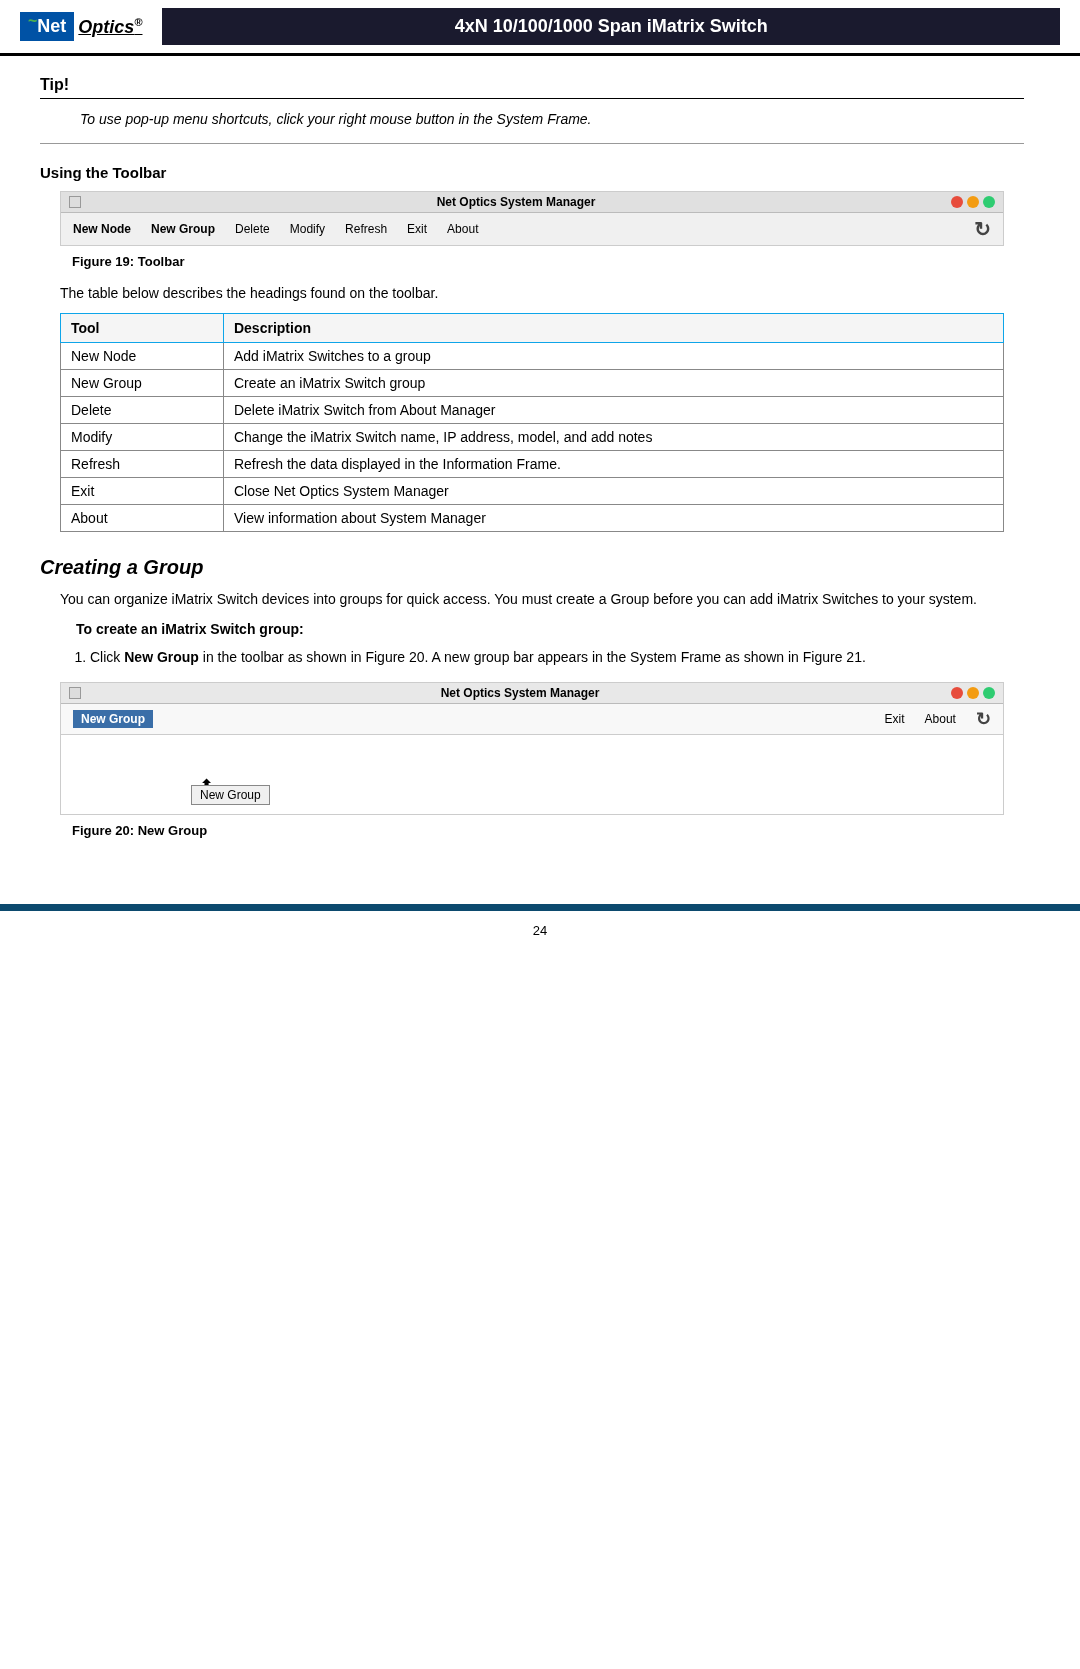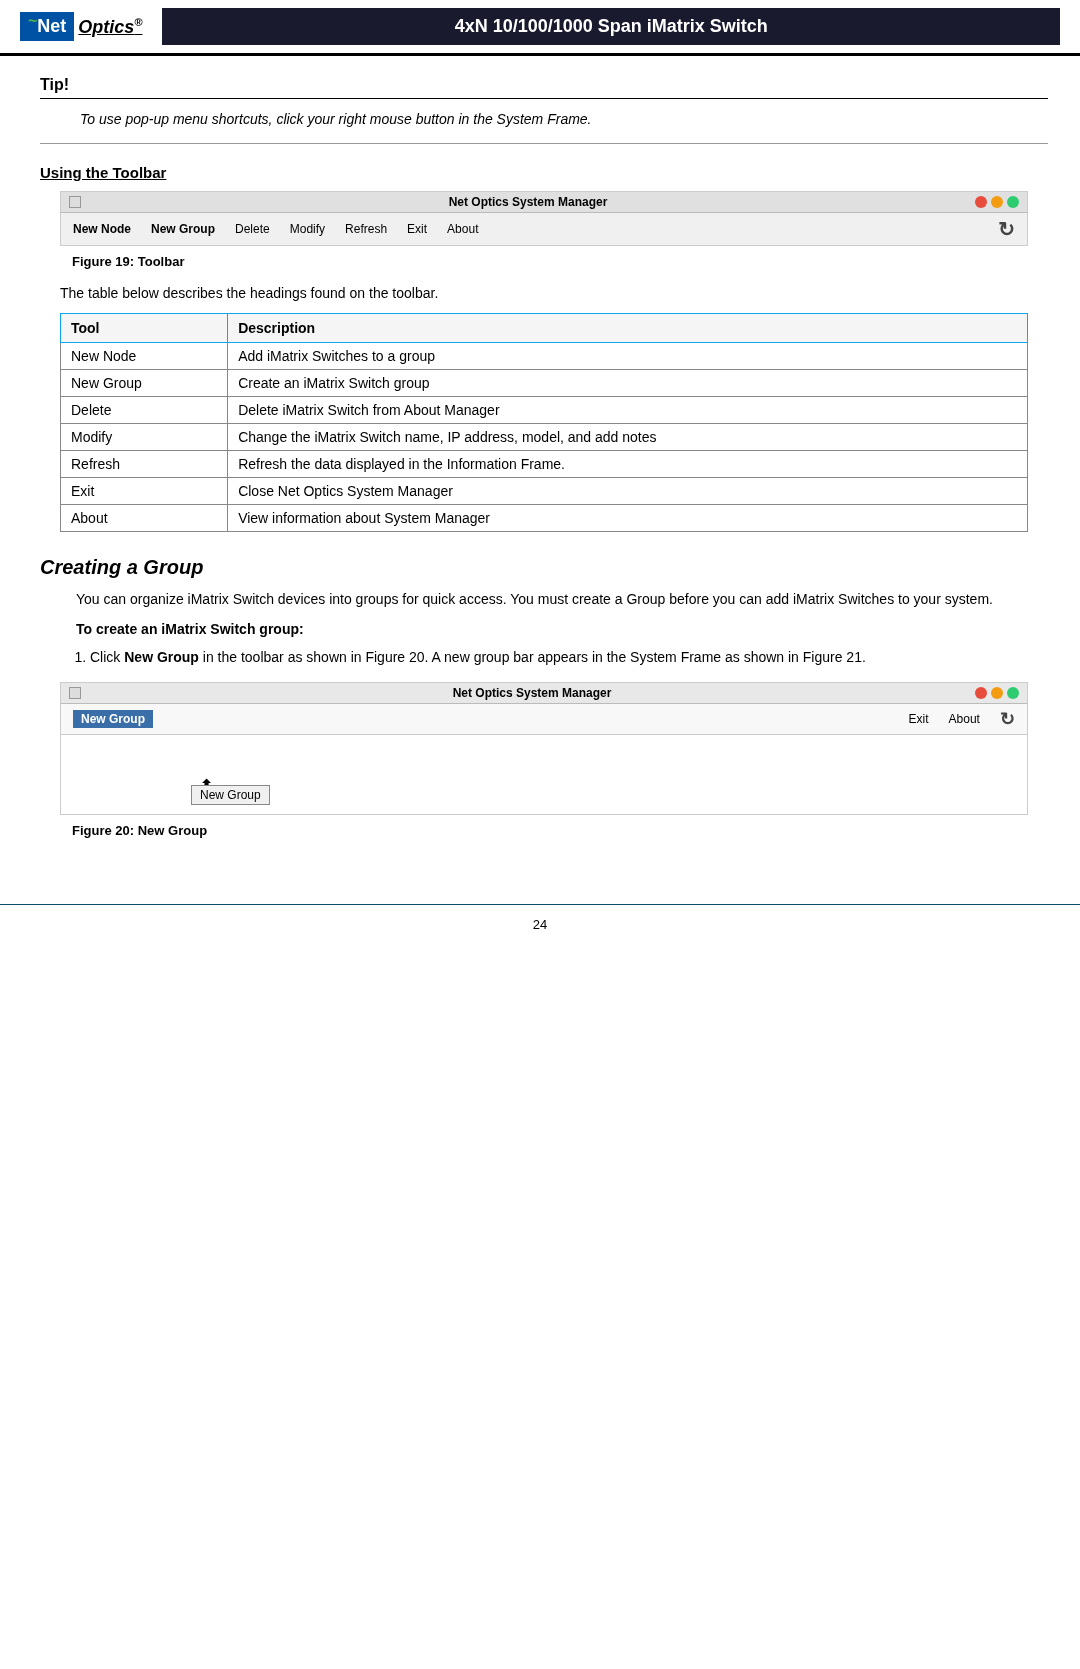--- a/index.html
+++ b/index.html
@@ -38,21 +38,21 @@
       font-size: 18px;
       font-weight: bold;
       background: #1a1a2e;
       color: #fff;
       padding: 8px 20px;
       margin-left: 20px;
     }
 
     
     .content {
-      padding: 20px 32px 20px 40px;
+      padding: 20px 56px 20px 40px;
     }
 
     
     .tip-section {
       margin-bottom: 20px;
     }
     .tip-title {
       font-size: 16px;
       font-weight: bold;
       border-bottom: 1px solid #000;
@@ -69,21 +69,20 @@
       border: none;
       border-top: 1px solid #999;
       margin: 16px 0;
     }
 
     
     .section-heading {
       font-size: 15px;
       font-weight: bold;
       margin-bottom: 10px;
-      text-decoration: underline;
     }
     .section-body {
       font-size: 14px;
       margin-bottom: 14px;
       margin-left: 20px;
     }
 
     
     .toolbar-screenshot {
       border: 1px solid #ccc;
@@ -180,21 +179,21 @@
     }
     .creating-title {
       font-size: 20px;
       font-weight: bold;
       font-style: italic;
       margin-bottom: 12px;
     }
     .creating-body {
       font-size: 14px;
       margin-bottom: 14px;
-      margin-left: 36px;
+      margin-left: 20px;
     }
     .creating-sub {
       font-size: 14px;
       font-weight: bold;
       margin-left: 36px;
       margin-bottom: 10px;
     }
     .step-list {
       margin-left: 50px;
       font-size: 14px;
@@ -252,21 +251,21 @@
       left: 130px;
       top: 50px;
       background: #f0f0f0;
       border: 1px solid #888;
       padding: 2px 8px;
       font-size: 12px;
     }
 
     
     .page-footer {
-      border-top: 1px solid #0c4a6e;
+      border-top: 7px solid #0c4a6e;
       text-align: center;
       padding: 12px;
       font-size: 13px;
       margin-top: 30px;
     }
   </style>
 </head>
 <body>
 
 <div class="header">

